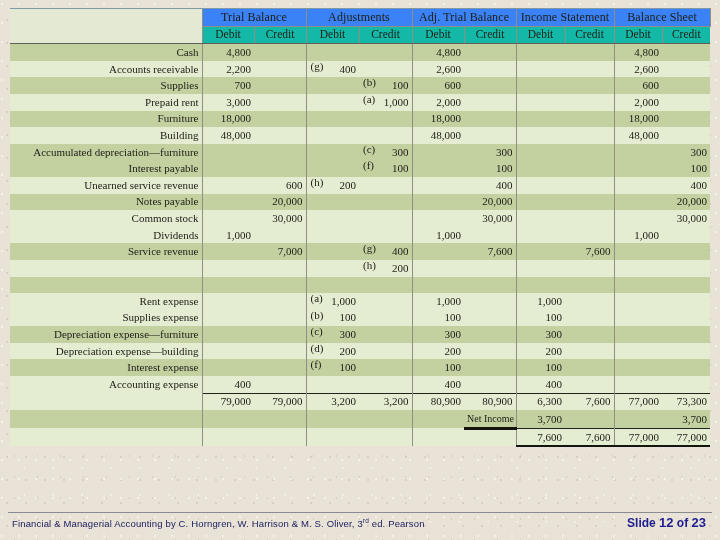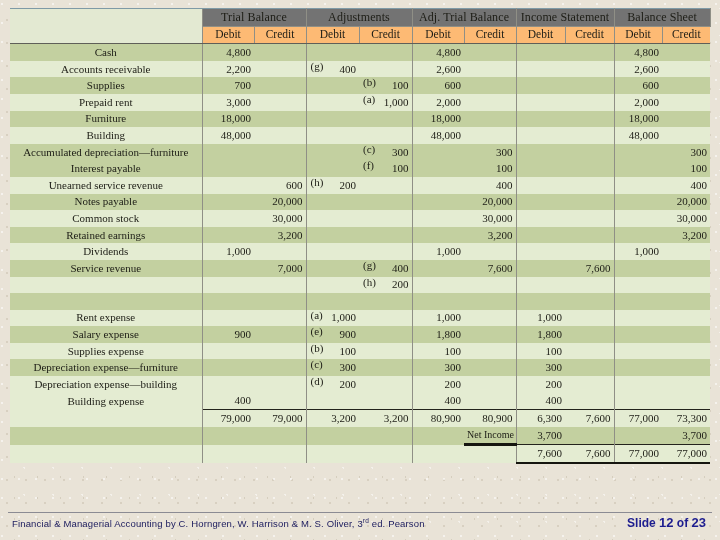--- a/index.html
+++ b/index.html
@@ -48,51 +48,51 @@
     height: 16.6px;
     overflow: hidden;
     white-space: nowrap;
   }
 
   
   .grp-head {
     text-align: center;
     font-size: 12px;
     letter-spacing: .1px;
-    background: #737373;
+    background: #3b82f6;
     border-left: 1.6px solid #8f8f86;
     border-right: 1.6px solid #8f8f86;
     border-top: 1.6px solid #7f9aa6;
     height: 18px;
   }
   .grp-blank {
     background: #e3e9d2;
     border-top: 1.6px solid #7f9aa6;
   }
   .sub-head {
     text-align: center;
     font-size: 11.5px;
-    background: #fdba74;
+    background: #14b8a6;
     border-top: 1px solid #8f8f86;
     border-bottom: 1.6px solid #5f5f58;
     border-left: 1px solid #8f8f86;
     height: 17px;
   }
   .sub-blank {
     background: #e3e9d2;
     border-bottom: 1.6px solid #5f5f58;
   }
   .grp-sep-left { border-left: 1.6px solid #8f8f86; }
 
   
   tr.r-dark td  { background: #c3d0a0; }
   tr.r-light td { background: #e4ecd2; }
 
   td.acct {
-    text-align: center;
+    text-align: right;
     padding-left: 6px;
     font-size: 11px;
     border-right: 1.6px solid #8f8f86;
   }
   td.num {
     text-align: right;
     padding-right: 5px;
     font-size: 11px;
   }
   td.ref {
@@ -333,33 +333,20 @@
         <td class="num">30,000</td>
         <td class="ref grpsep"></td>
         <td class="ref"></td>
         <td class="num grpsep"></td>
         <td class="num">30,000</td>
         <td class="num grpsep"></td>
         <td class="num"></td>
         <td class="num grpsep"></td>
         <td class="num">30,000</td>
       </tr>
-      <tr class="r-dark">
-        <td class="acct">Retained earnings</td>
-        <td class="num colsep"></td>
-        <td class="num">3,200</td>
-        <td class="ref grpsep"></td>
-        <td class="ref"></td>
-        <td class="num grpsep"></td>
-        <td class="num">3,200</td>
-        <td class="num grpsep"></td>
-        <td class="num"></td>
-        <td class="num grpsep"></td>
-        <td class="num">3,200</td>
-      </tr>
       <tr class="r-light">
         <td class="acct">Dividends</td>
         <td class="num colsep">1,000</td>
         <td class="num"></td>
         <td class="ref grpsep"></td>
         <td class="ref"></td>
         <td class="num grpsep">1,000</td>
         <td class="num"></td>
         <td class="num grpsep"></td>
         <td class="num"></td>
@@ -411,33 +398,20 @@
         <td class="num"></td>
         <td class="ref grpsep"><span class="tag">(a)</span>1,000</td>
         <td class="ref"></td>
         <td class="num grpsep">1,000</td>
         <td class="num"></td>
         <td class="num grpsep">1,000</td>
         <td class="num"></td>
         <td class="num grpsep"></td>
         <td class="num"></td>
       </tr>
-      <tr class="r-dark">
-        <td class="acct">Salary expense</td>
-        <td class="num colsep">900</td>
-        <td class="num"></td>
-        <td class="ref grpsep"><span class="tag">(e)</span>900</td>
-        <td class="ref"></td>
-        <td class="num grpsep">1,800</td>
-        <td class="num"></td>
-        <td class="num grpsep">1,800</td>
-        <td class="num"></td>
-        <td class="num grpsep"></td>
-        <td class="num"></td>
-      </tr>
       <tr class="r-light">
         <td class="acct">Supplies expense</td>
         <td class="num colsep"></td>
         <td class="num"></td>
         <td class="ref grpsep"><span class="tag">(b)</span>100</td>
         <td class="ref"></td>
         <td class="num grpsep">100</td>
         <td class="num"></td>
         <td class="num grpsep">100</td>
         <td class="num"></td>
@@ -463,22 +437,35 @@
         <td class="num"></td>
         <td class="ref grpsep"><span class="tag">(d)</span>200</td>
         <td class="ref"></td>
         <td class="num grpsep">200</td>
         <td class="num"></td>
         <td class="num grpsep">200</td>
         <td class="num"></td>
         <td class="num grpsep"></td>
         <td class="num"></td>
       </tr>
-      <tr class="r-light">
-        <td class="acct">Building expense</td>
+      <tr class="r-dark">
+        <td class="acct">Interest expense</td>
+        <td class="num colsep"></td>
+        <td class="num"></td>
+        <td class="ref grpsep"><span class="tag">(f)</span>100</td>
+        <td class="ref"></td>
+        <td class="num grpsep">100</td>
+        <td class="num"></td>
+        <td class="num grpsep">100</td>
+        <td class="num"></td>
+        <td class="num grpsep"></td>
+        <td class="num"></td>
+      </tr>
+      <tr class="r-light">
+        <td class="acct">Accounting expense</td>
         <td class="num colsep">400</td>
         <td class="num"></td>
         <td class="ref grpsep"></td>
         <td class="ref"></td>
         <td class="num grpsep">400</td>
         <td class="num"></td>
         <td class="num grpsep">400</td>
         <td class="num"></td>
         <td class="num grpsep"></td>
         <td class="num"></td>

